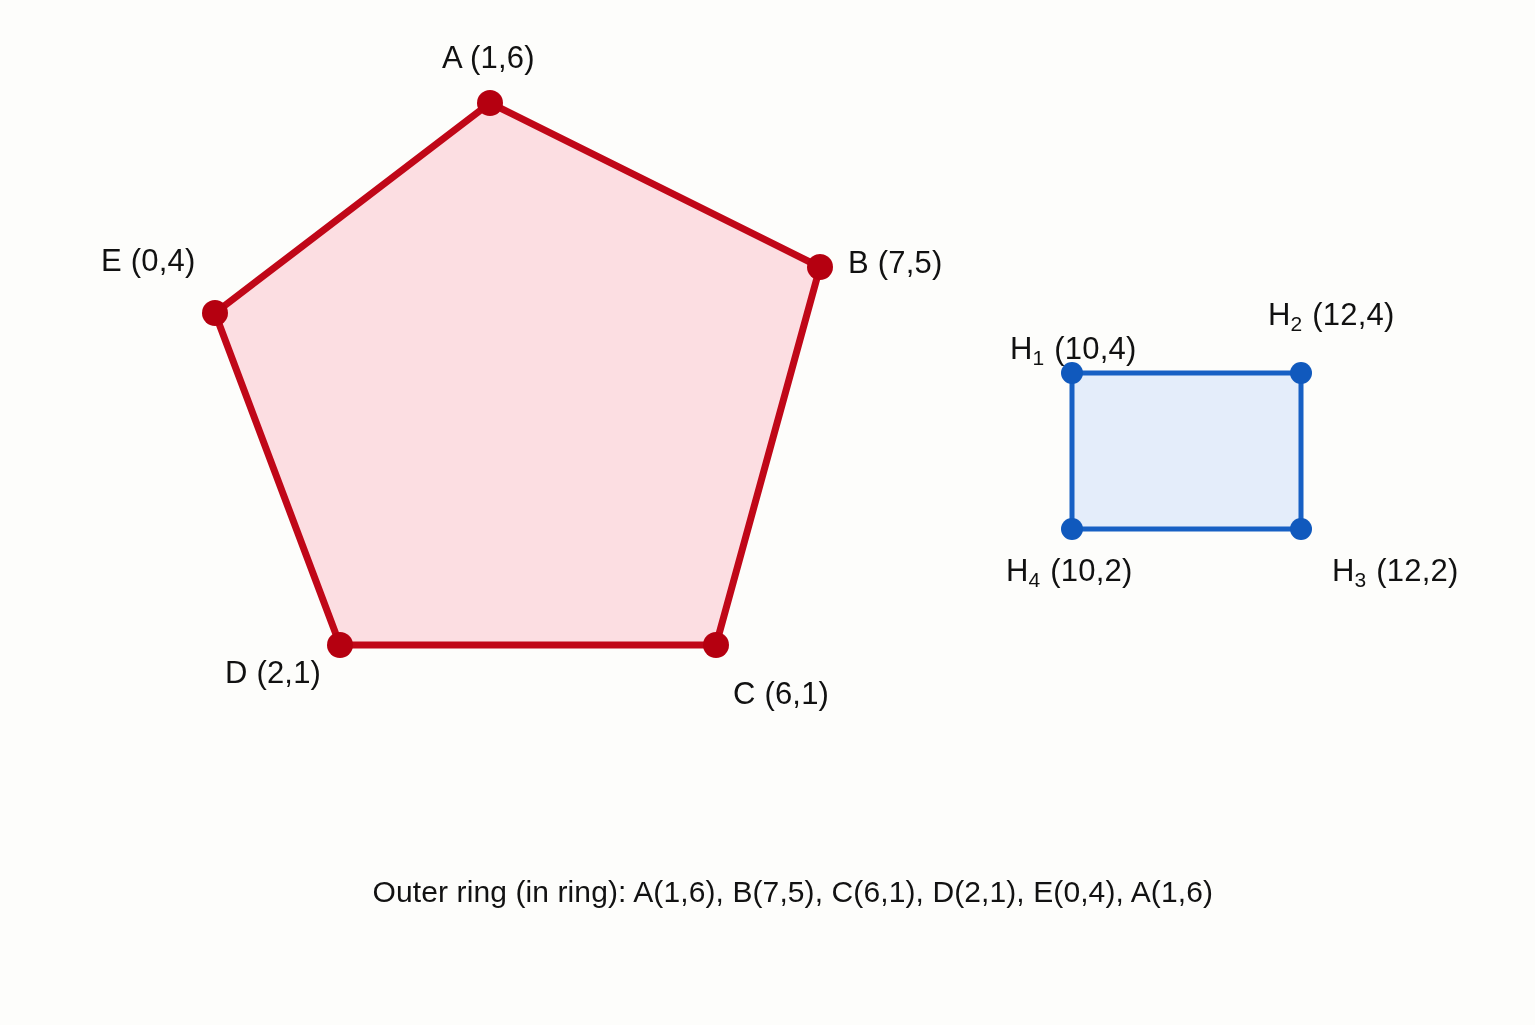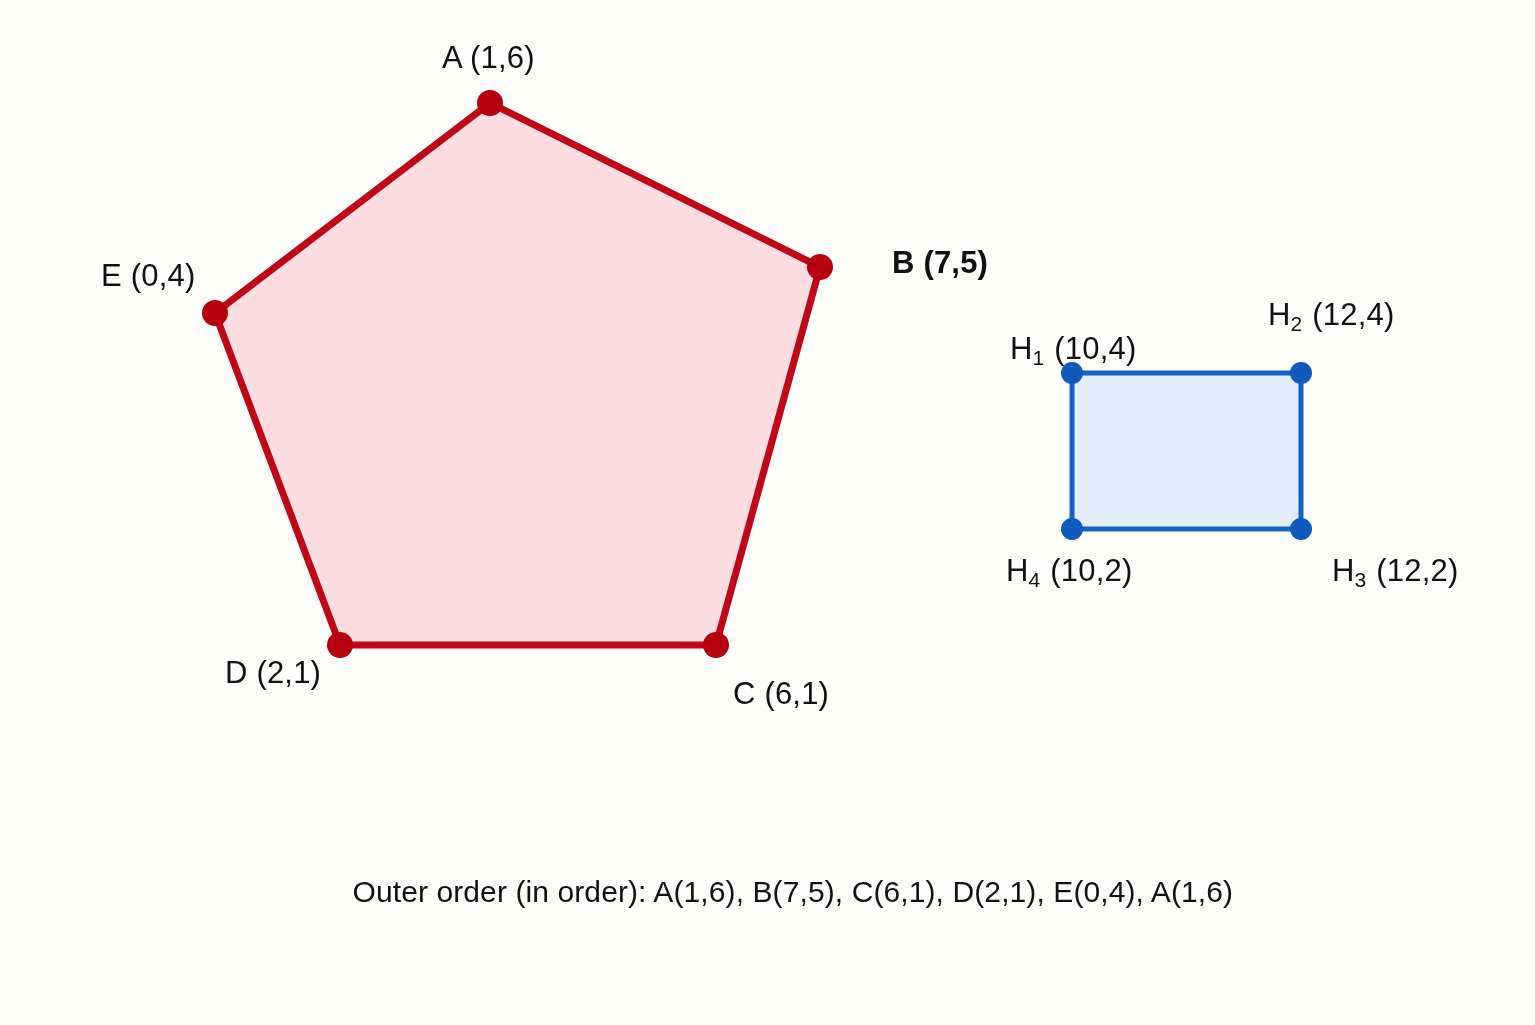--- a/index.html
+++ b/index.html
@@ -76,34 +76,34 @@
     <g id="hole-markers">
         <circle cx="1072" cy="373" r="11" fill="#1059bd"></circle>
         <circle cx="1301" cy="373" r="11" fill="#1059bd"></circle>
         <circle cx="1301" cy="529" r="11" fill="#1059bd"></circle>
         <circle cx="1072" cy="529" r="11" fill="#1059bd"></circle>
       </g>
   </svg>
 
   <div id="outer-labels">
       <div class="vlabel" style="left: 442px; top: 40px;">A (1,6)</div>
-      <div class="vlabel" style="left: 892px; top: 245px; font-weight: bold;">B (7,5)</div>
+      <div class="vlabel" style="left: 848px; top: 245px;">B (7,5)</div>
       <div class="vlabel" style="left: 733px; top: 655px; margin-top: 21px;">C (6,1)</div>
       <div class="vlabel" style="left: 225px; top: 655px;">D (2,1)</div>
-      <div class="vlabel" style="left: 101px; top: 258px; text-align: right;">E (0,4)</div>
+      <div class="vlabel" style="left: 101px; top: 243px; text-align: right;">E (0,4)</div>
     </div>
   <div id="hole-labels">
       <div class="vlabel" style="left: 1010px; top: 305px; margin-top: 26px;">H<sub>1</sub> (10,4)</div>
       <div class="vlabel" style="left: 1268px; top: 297px;">H<sub>2</sub> (12,4)</div>
       <div class="vlabel" style="left: 1294px; top: 553px; margin-left: 38px;">H<sub>3</sub> (12,2)</div>
       <div class="vlabel" style="left: 1006px; top: 553px;">H<sub>4</sub> (10,2)</div>
     </div>
 
   <div class="caption-block">
     <div class="caption-line">
-      <span>Outer order (in order): </span><span>A(1,6), B(7,5), C(6,1), D(2,1), E(0,4), A(1,6)</span>
+      <span>Outer ring (in ring): </span><span>A(1,6), B(7,5), C(6,1), D(2,1), E(0,4), A(1,6)</span>
     </div>
     <div class="caption-line">
       
     </div>
   </div>
 
 </div>
 
 </body></html>

